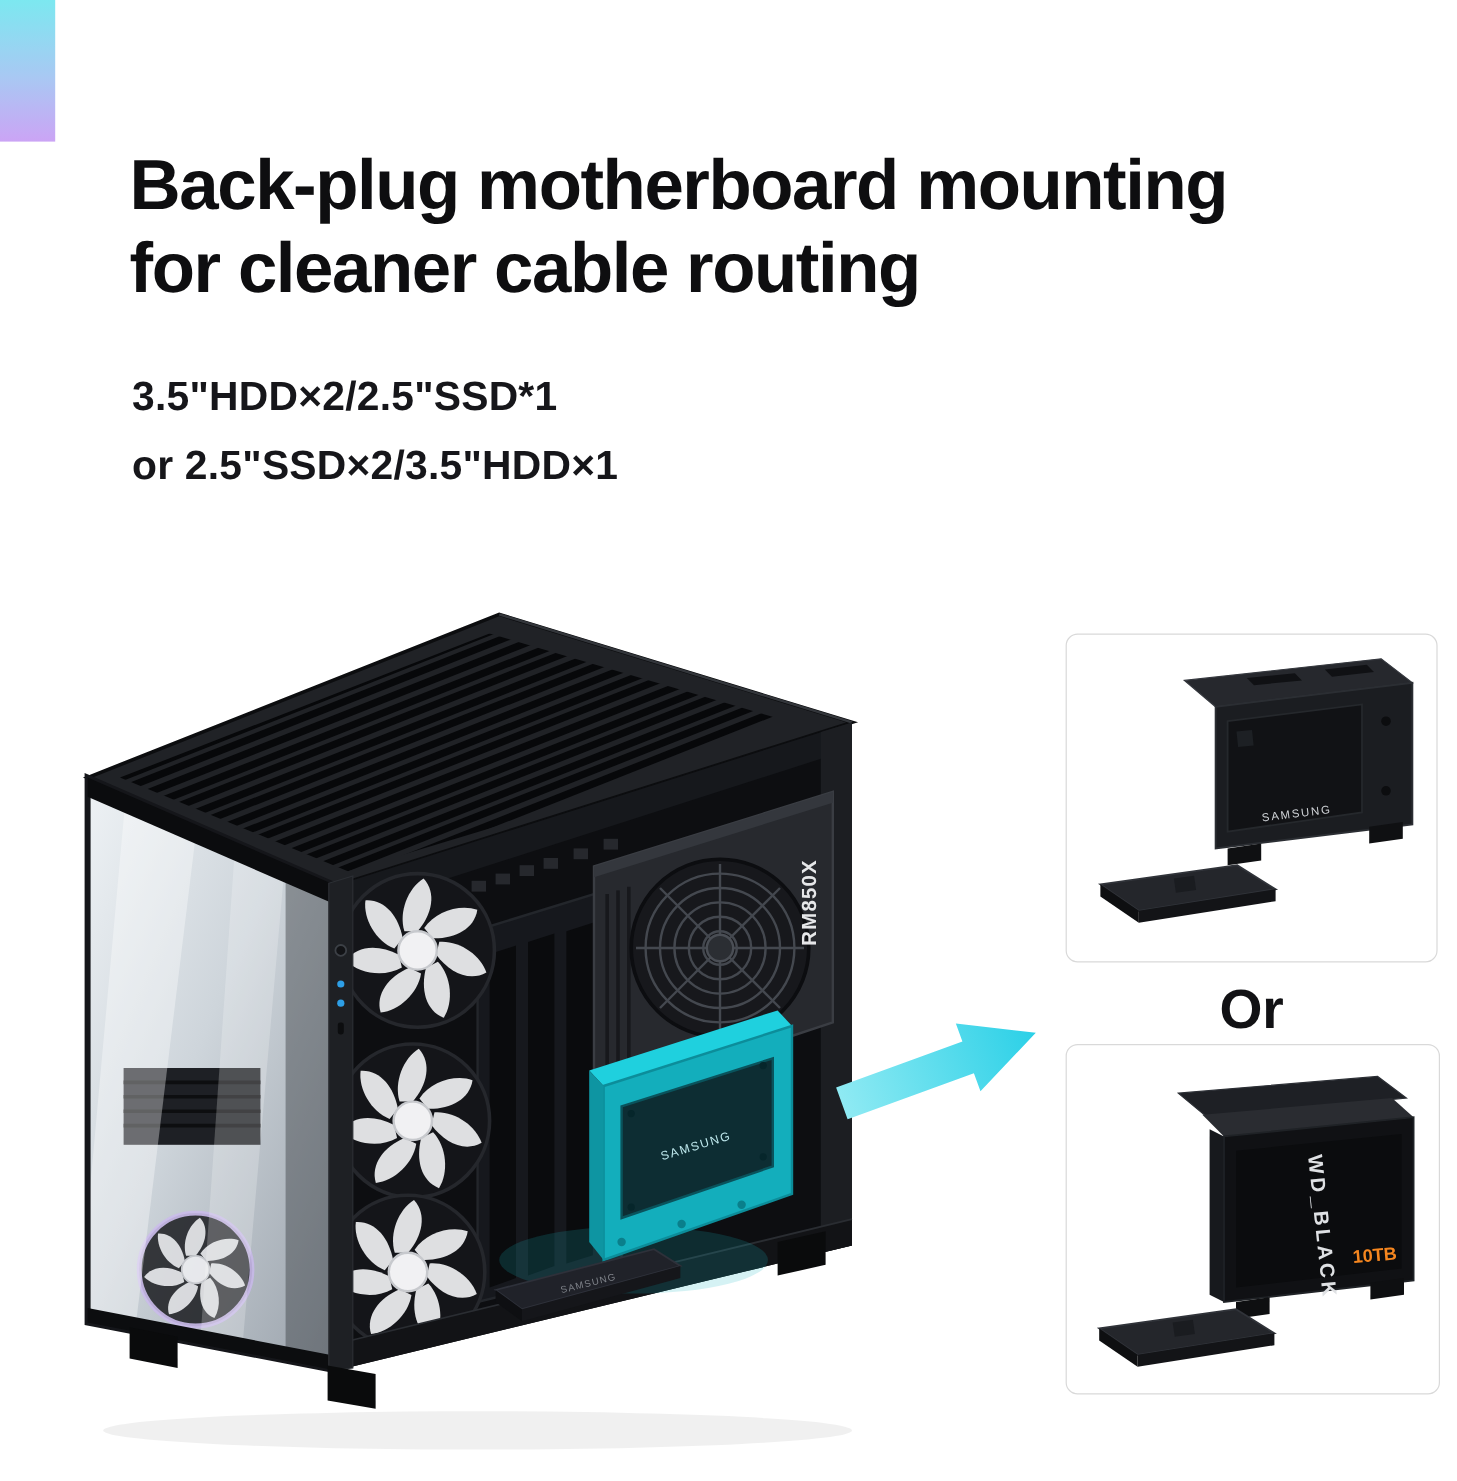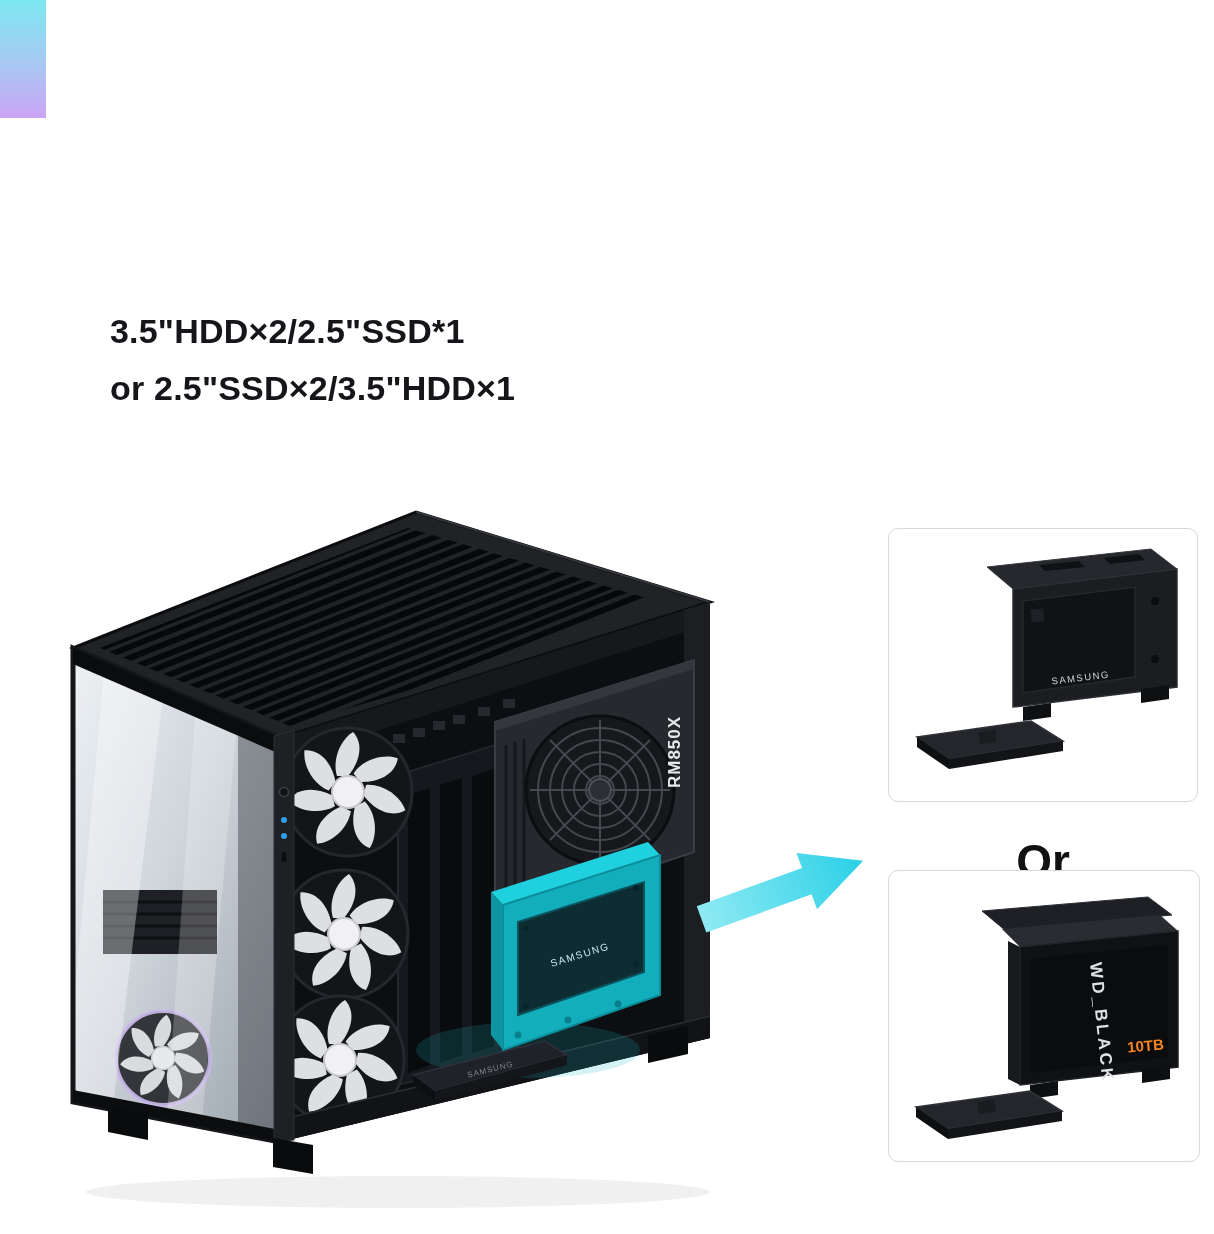--- a/index.html
+++ b/index.html
@@ -26,32 +26,36 @@
   .case-photo { position:absolute; left:48px; top:490px; width:690px; height:744px; }
   .arrow-wrap { position:absolute; left:688px; top:832px; width:200px; height:112px; }
   .option {
     position:absolute; border:1px solid #d9d9d9; border-radius:10px;
     background:#ffffff; overflow:hidden;
   }
   .option-1 { left:888px; top:528px; width:310px; height:274px; }
   .option-2 { left:888px; top:870px; width:312px; height:292px; }
   .or-label {
     position:absolute; left:958px; top:814px; width:170px; text-align:center;
-    font-size:46px; font-weight:600; color:#111114;margin-top:20px;
+    font-size:46px; font-weight:600; color:#111114;
   }
   svg { display:block; }
   svg text { font-family:"Liberation Sans", sans-serif; }
 </style>
 </head>
 <body>
 
 <div class="canvas">
 
   <div class="gradient-badge"></div>
 
+  <h1 class="heading">
+    <span>Back-plug motherboard mounting</span>
+    <span>for cleaner cable routing</span>
+  </h1>
 
   <div class="specs">
     <div>3.5"HDD×2/2.5"SSD*1</div>
     <div>or 2.5"SSD×2/3.5"HDD×1</div>
   </div>
 
   <div class="case-photo">
     <svg viewBox="0 0 690 744" width="690" height="744">
       <defs>
         <linearGradient id="glassGrad" x1="0" y1="0" x2="1" y2="1">

